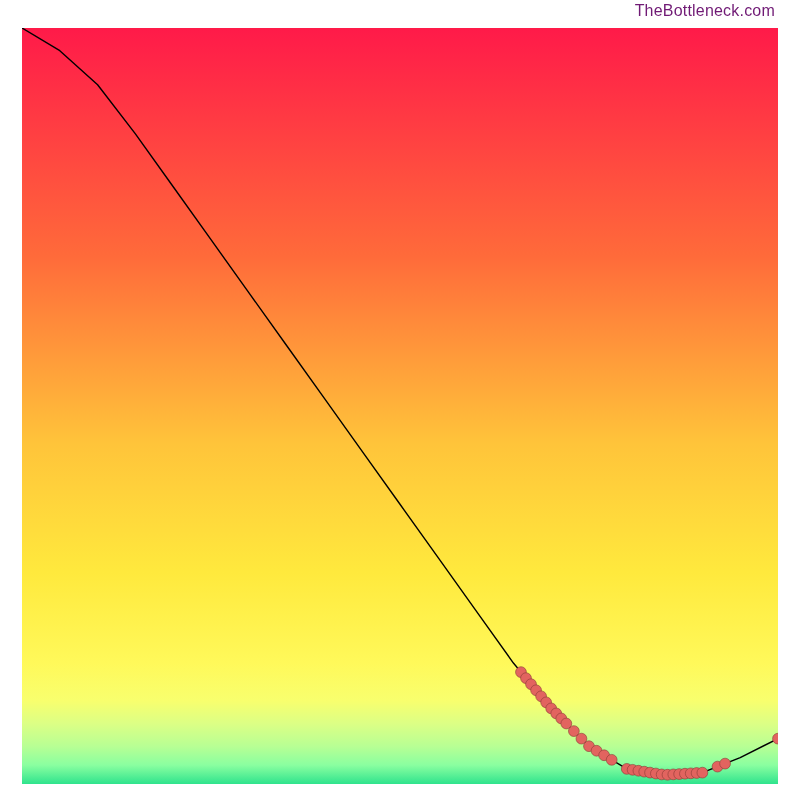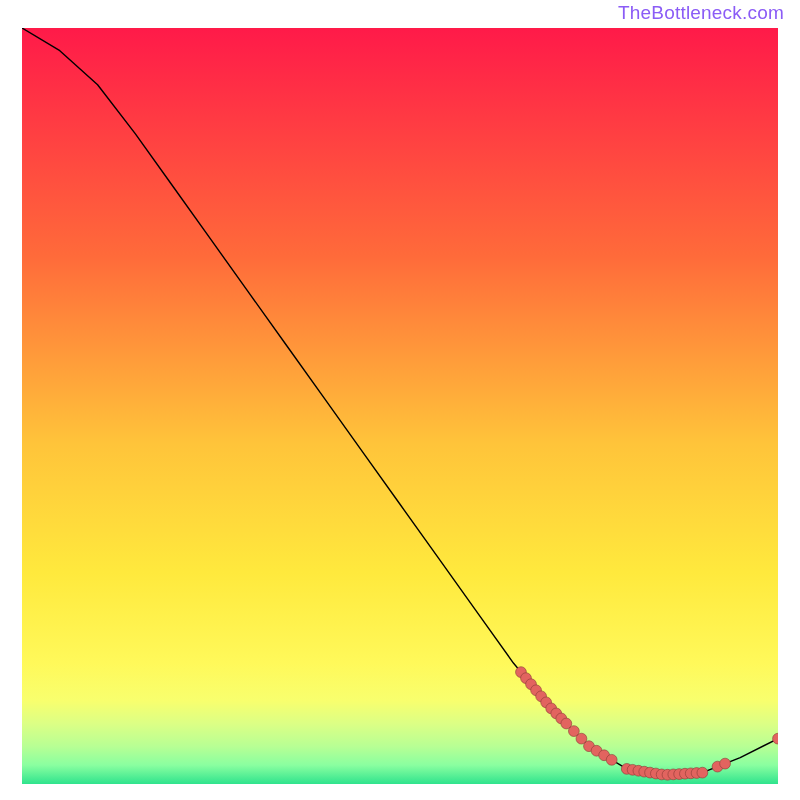--- a/index.html
+++ b/index.html
@@ -11,24 +11,24 @@
     overflow: hidden;
   }
   .stage {
     position: relative;
     width: 800px;
     height: 800px;
   }
   .watermark {
     position: absolute;
     top: 2px;
-    right: 16px;
+    right: 25px;
     font-family: Arial, Helvetica, sans-serif;
-    font-size: 19px;
-    color: #8b5cf6;
+    font-size: 16px;
+    color: #701a75;
     font-weight: 400;
     letter-spacing: 0.2px;
     user-select: none;
   }
   .plot {
     position: absolute;
     left: 22px;
     top: 28px;
     width: 756px;
     height: 756px;

